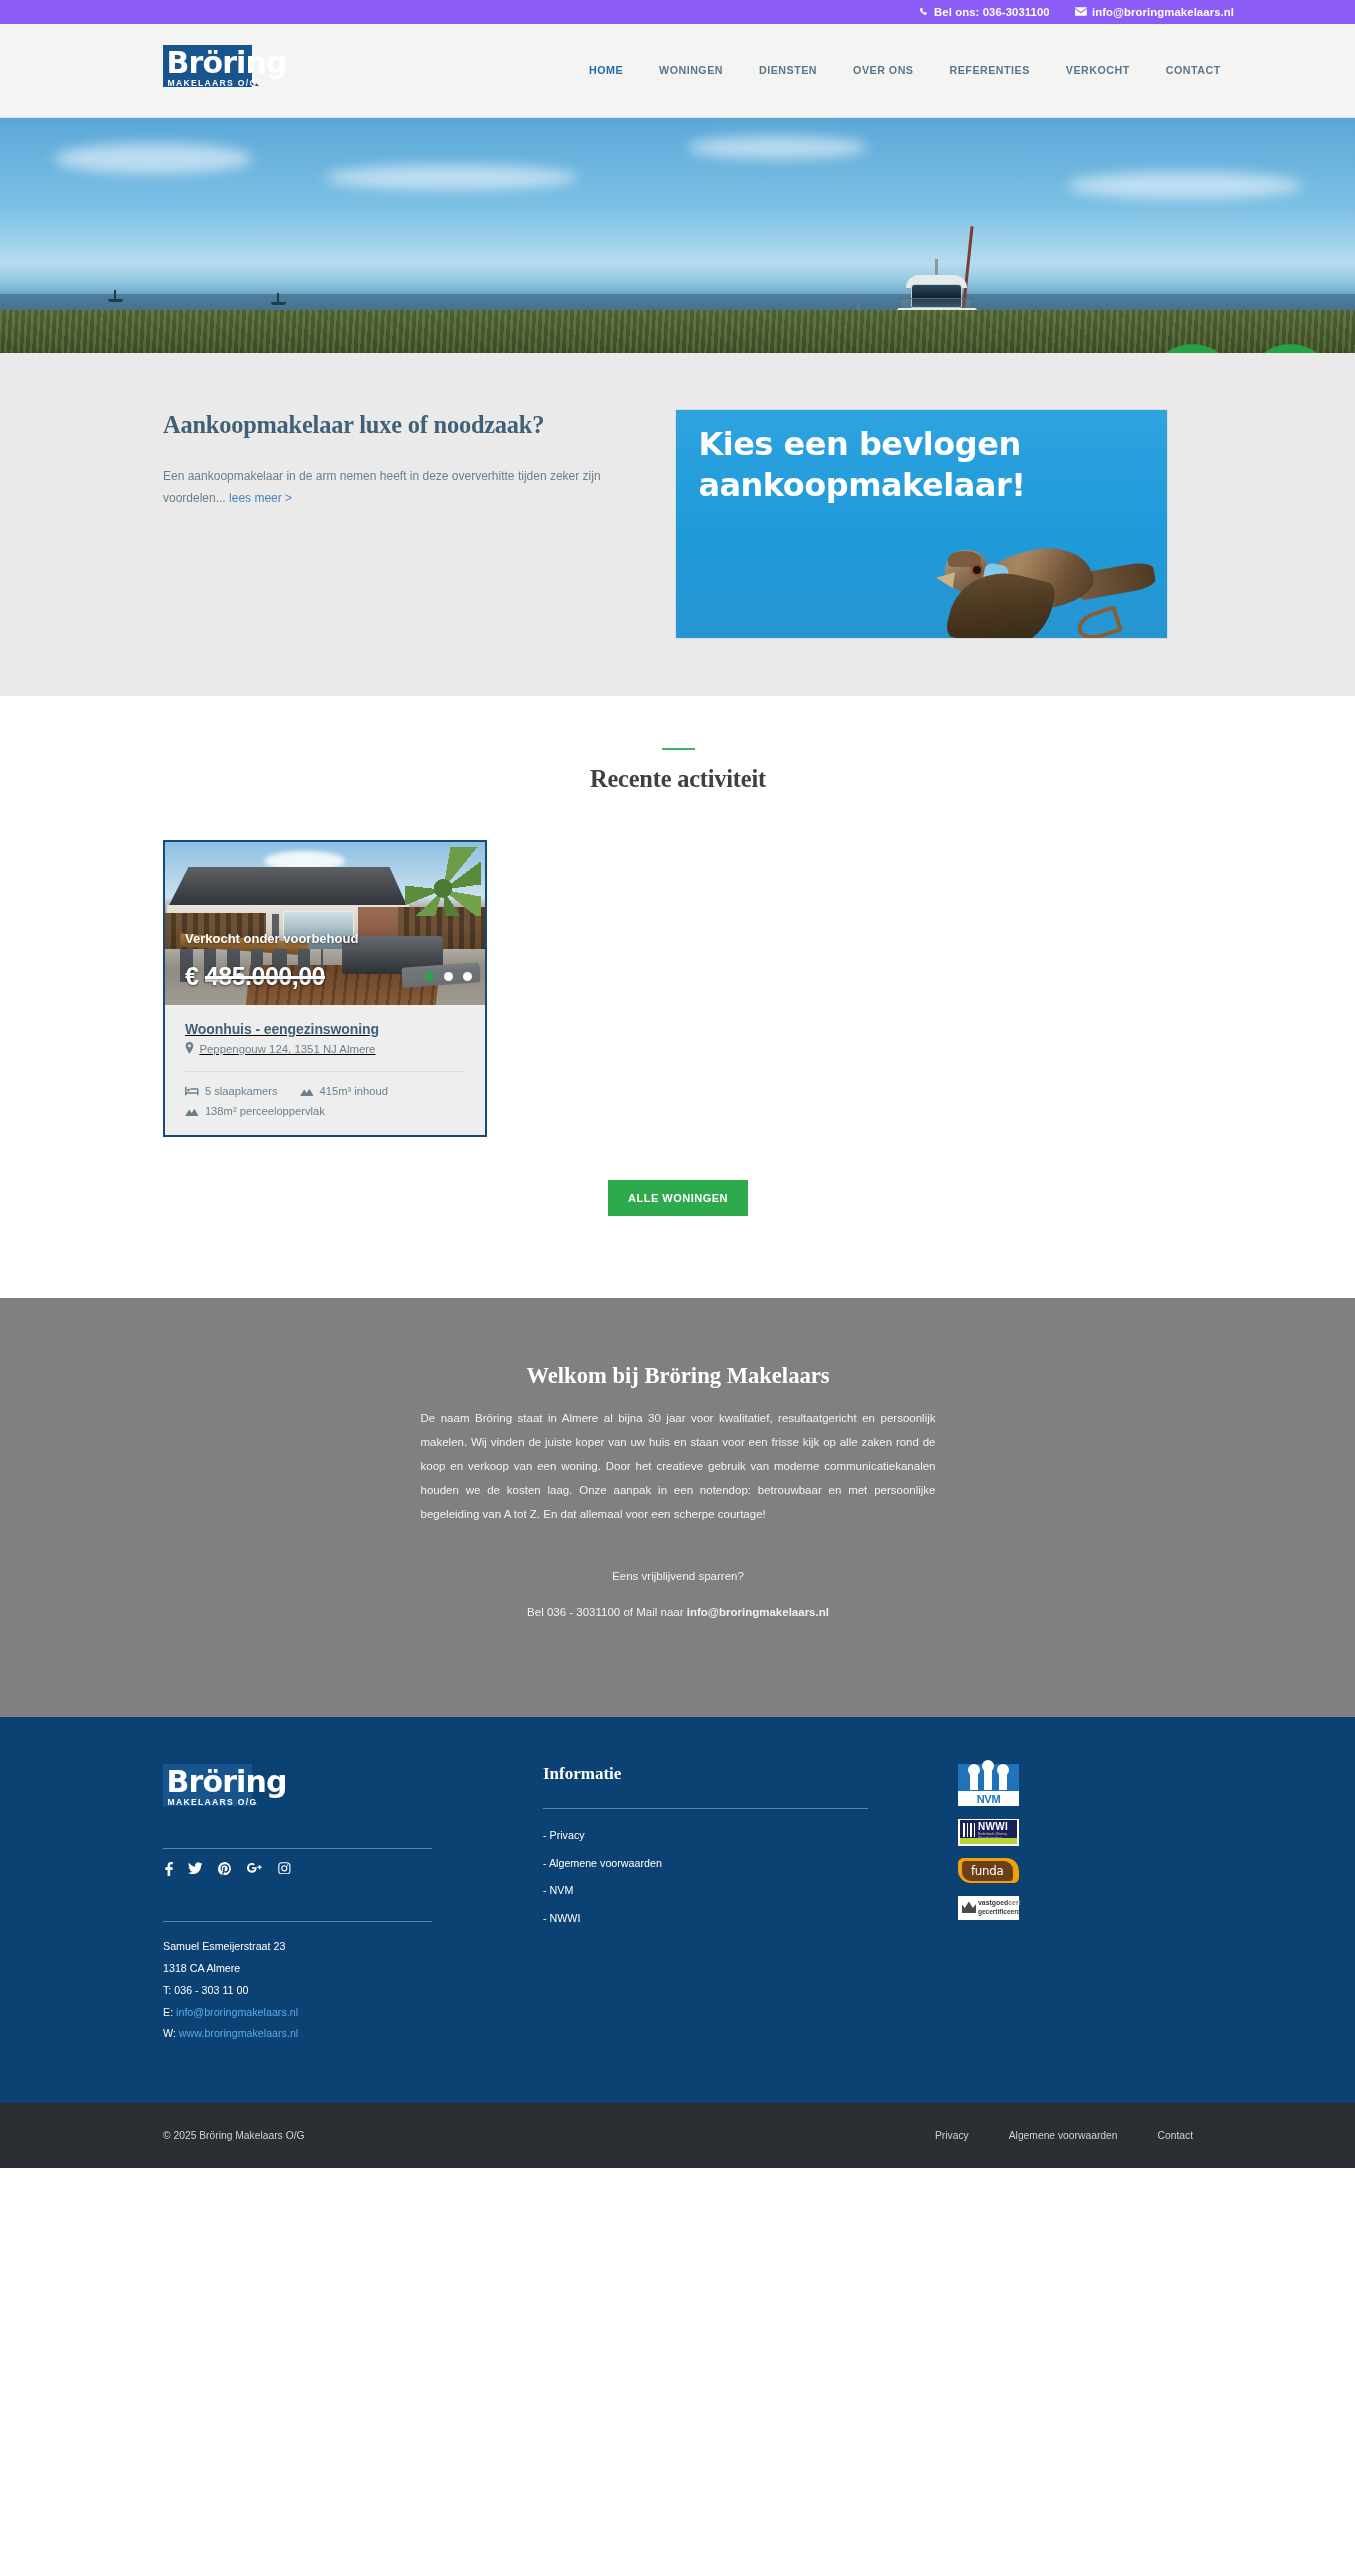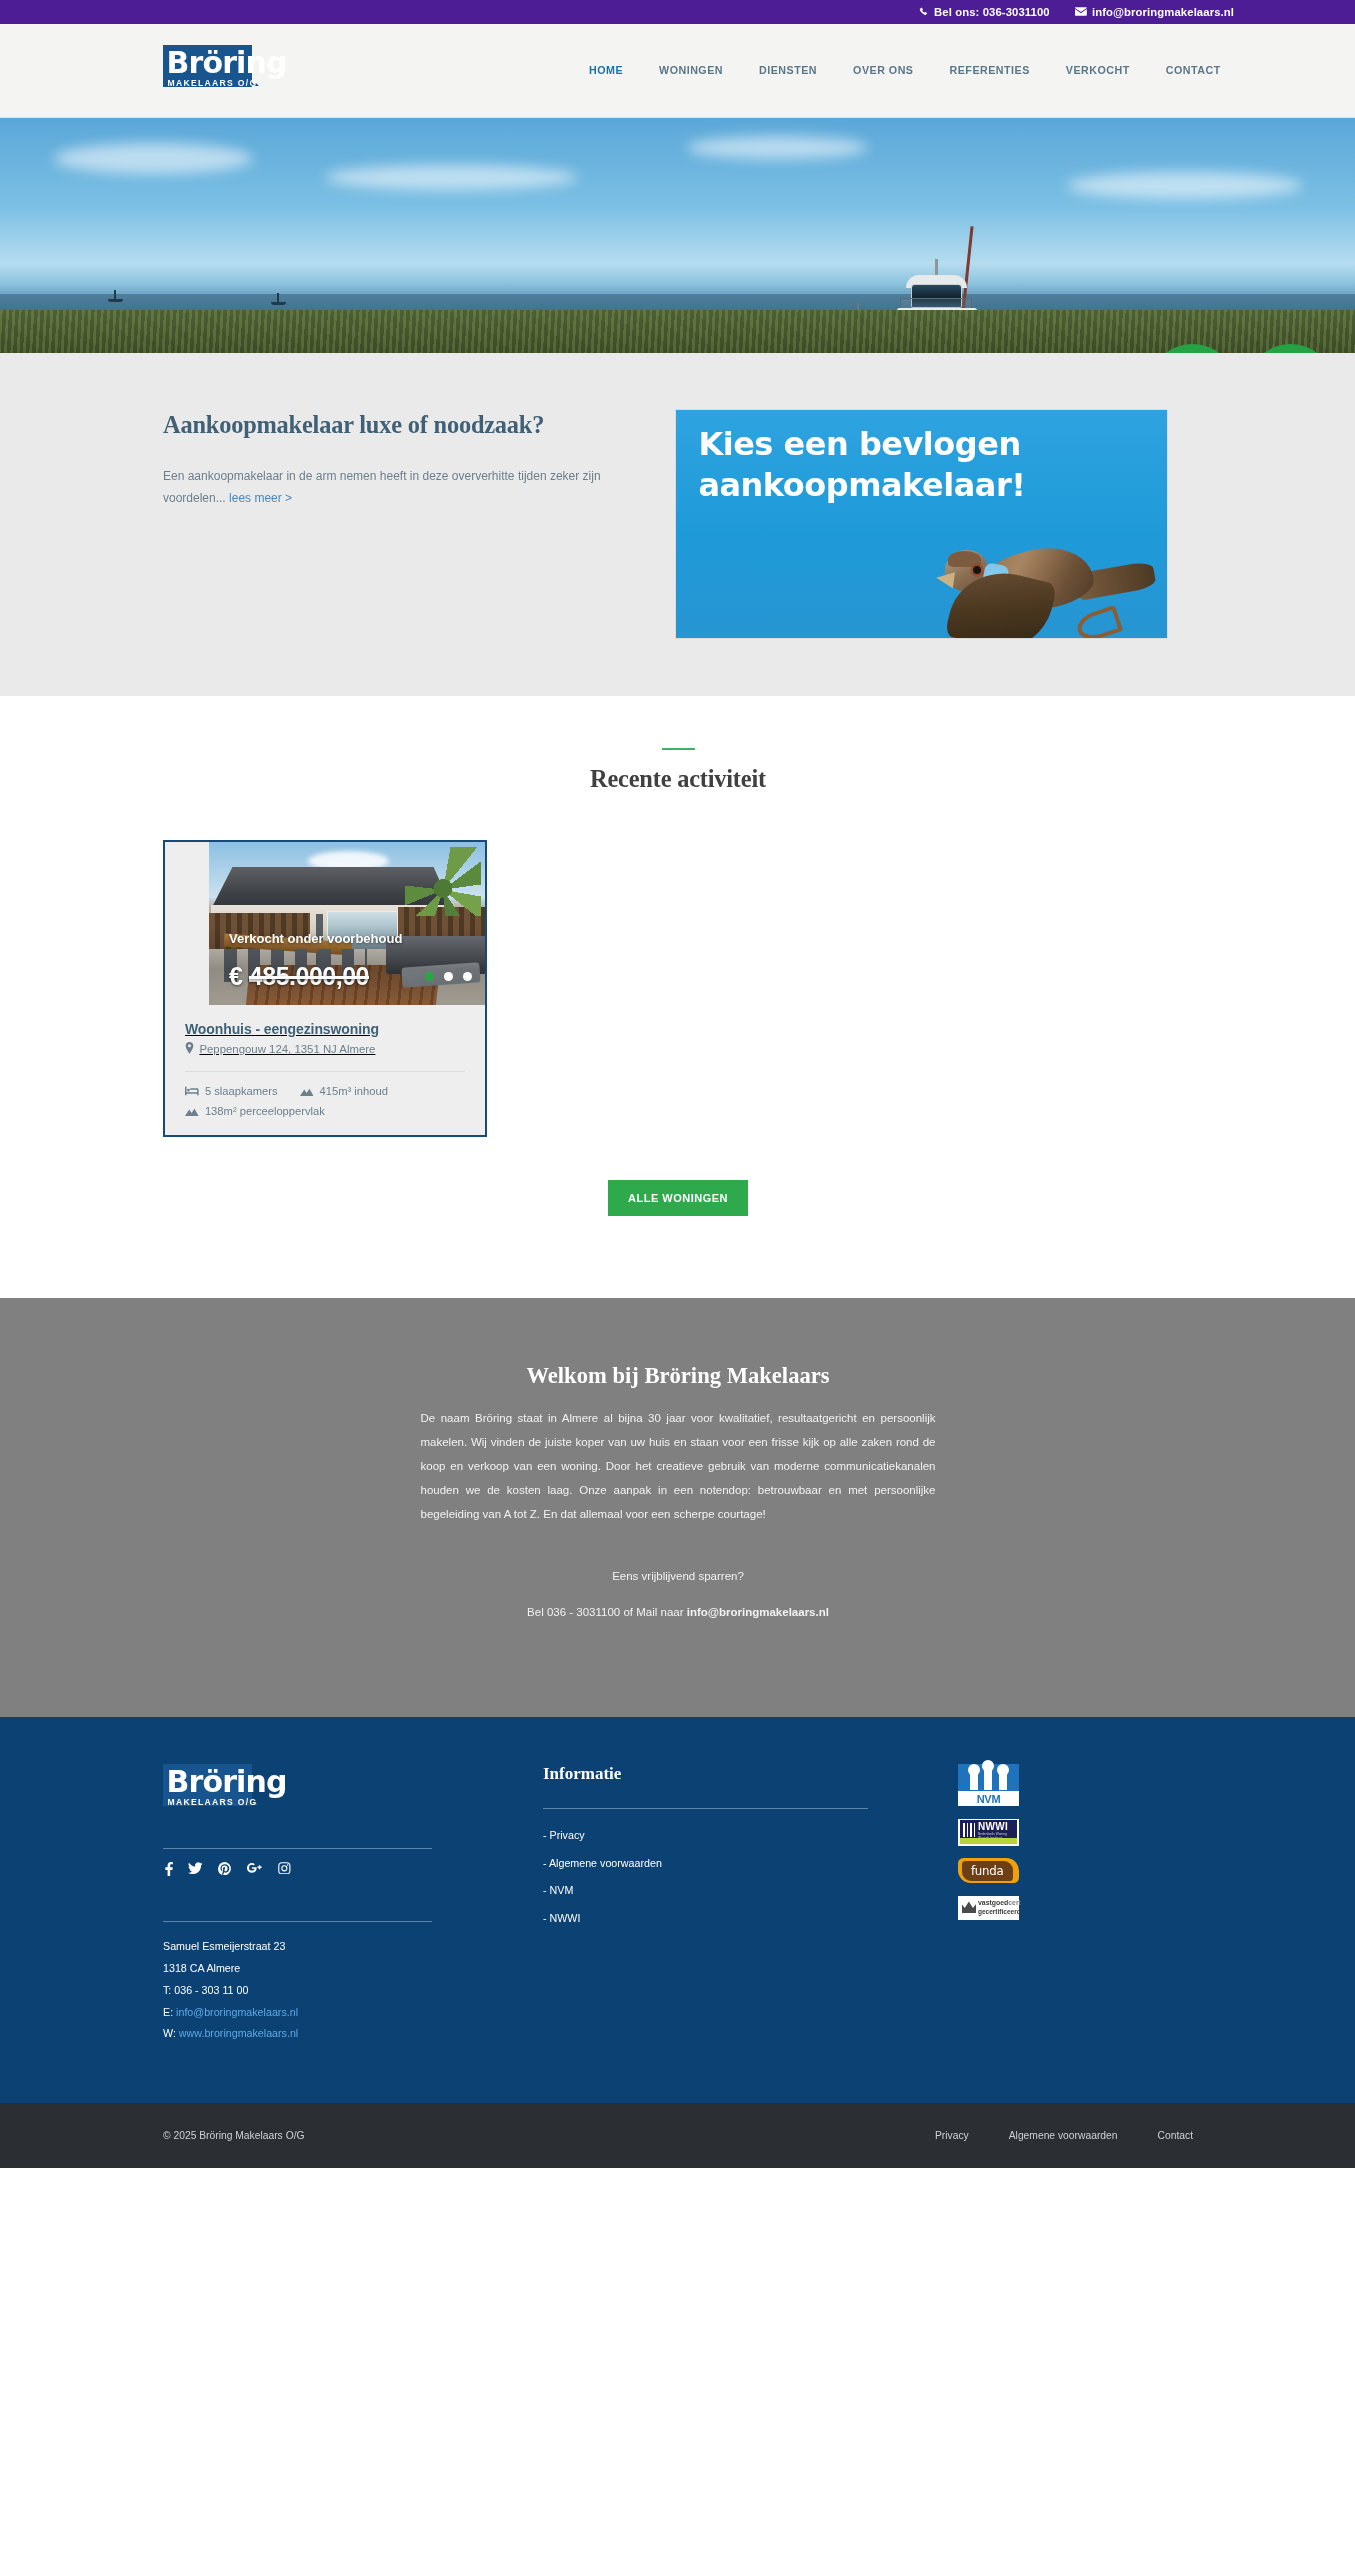--- a/index.html
+++ b/index.html
@@ -5,21 +5,21 @@
   * { box-sizing: border-box; margin: 0; padding: 0; }
   html, body {
     width: 1356px;
     font-family: "Liberation Sans", sans-serif;
     background: #ffffff;
   }
   body { width: 1356px; height: 2576px; overflow: hidden; position: relative; }
 
   
   .topbar {
-    background: #4c1d95;
+    background: #8b5cf6;
     height: 23.5px;
     display: flex;
     align-items: center;
     justify-content: flex-end;
     padding-right: 122px;
     gap: 25px;
   }
   .topbar-item {
     color: #ffffff;
     font-size: 11.3px;
@@ -298,21 +298,20 @@
 
   .cards { margin: 47px 0 0 163px; display:flex; gap: 23.5px; }
   .card {
     width: 324px;
     border: 2.7px solid #164a7b;
     background: #eeeeee;
   }
   .card-img {
     position:relative; height: 163px; overflow:hidden;
     background: linear-gradient(180deg,#9cc6e2 0%, #c7dced 34%, #b9b0a4 40%, #9f958a 100%);
-    margin-left: 44px;
   }
   .ci-sky { position:absolute; left:0; right:0; top:0; height:56px; background: linear-gradient(180deg,#8cc0e2,#cde2ef); }
   .ci-cloud { position:absolute; top: 9px; left: 99px; width:81px; height:20px; background:rgba(255,255,255,.85); border-radius:50%; filter: blur(2.7px); }
   .ci-roof {
     position:absolute; left: 1.8px; top: 25px; width: 242px; height: 43px;
     background: linear-gradient(180deg,#5d5f63 0%, #3f4246 60%, #2f3236 100%);
     clip-path: polygon(0 100%, 9% 0, 92% 0, 100% 100%);
   }
   .ci-house {
     position:absolute; left: 1.8px; top: 63px; width: 242px; height: 47px;

